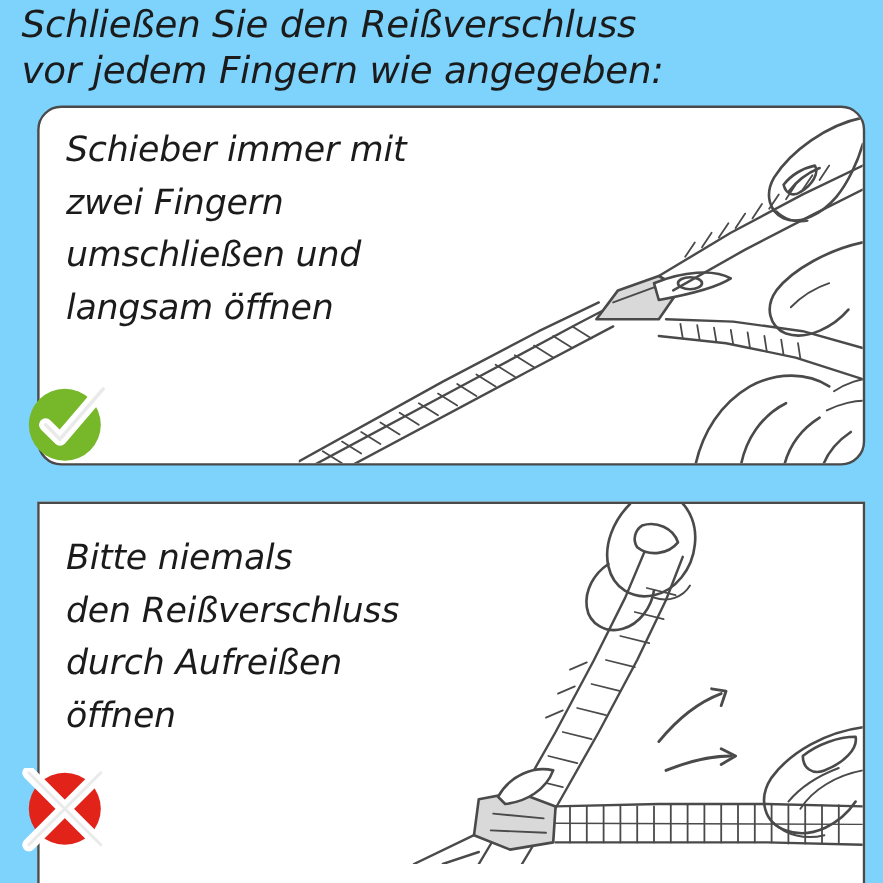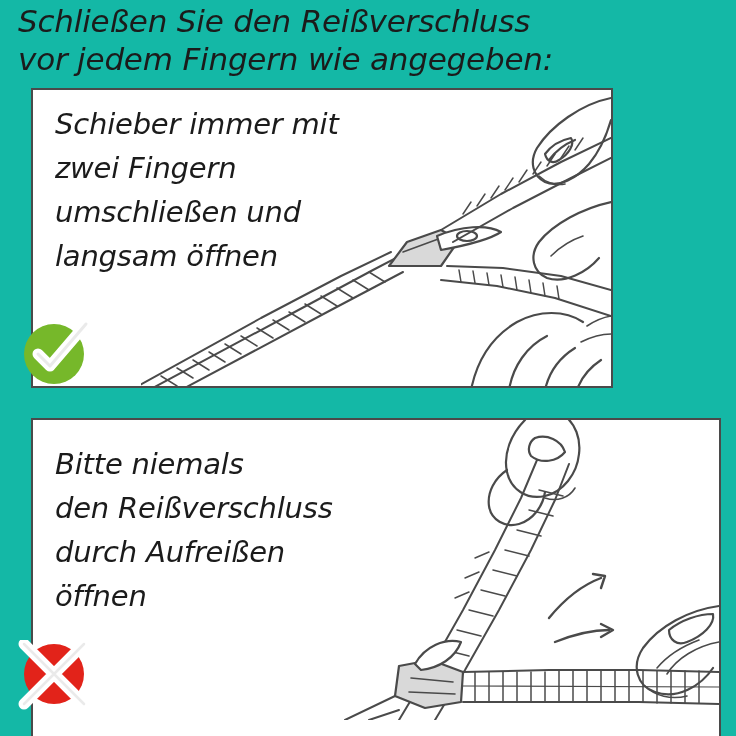--- a/index.html
+++ b/index.html
@@ -10,21 +10,21 @@
   body {
     width: 736px;
     height: 736px;
     font-family: "DejaVu Sans", sans-serif;
     overflow: hidden;
   }
   .page {
     position: relative;
     width: 736px;
     height: 736px;
-    background: #14b8a6;
+    background: #7dd3fc;
   }
 
   
   .headline {
     position: absolute;
     left: 18px;
     top: 2px;
     width: 706px;
     font-family: "DejaVu Sans", sans-serif;
     font-style: italic;
@@ -40,22 +40,23 @@
   .panel {
     position: absolute;
     border: 2px solid #4a4a4a;
     background: #ffffff;
     box-sizing: border-box;
     overflow: hidden;
   }
   #panel-correct {
     left: 31px;
     top: 88px;
-    width: 582px;
+    width: 690px;
     height: 300px;
+    border-radius: 20px;
   }
   #panel-wrong {
     left: 31px;
     top: 418px;
     width: 690px;
     height: 348px;
   }
 
   .panel-text {
     position: absolute;

